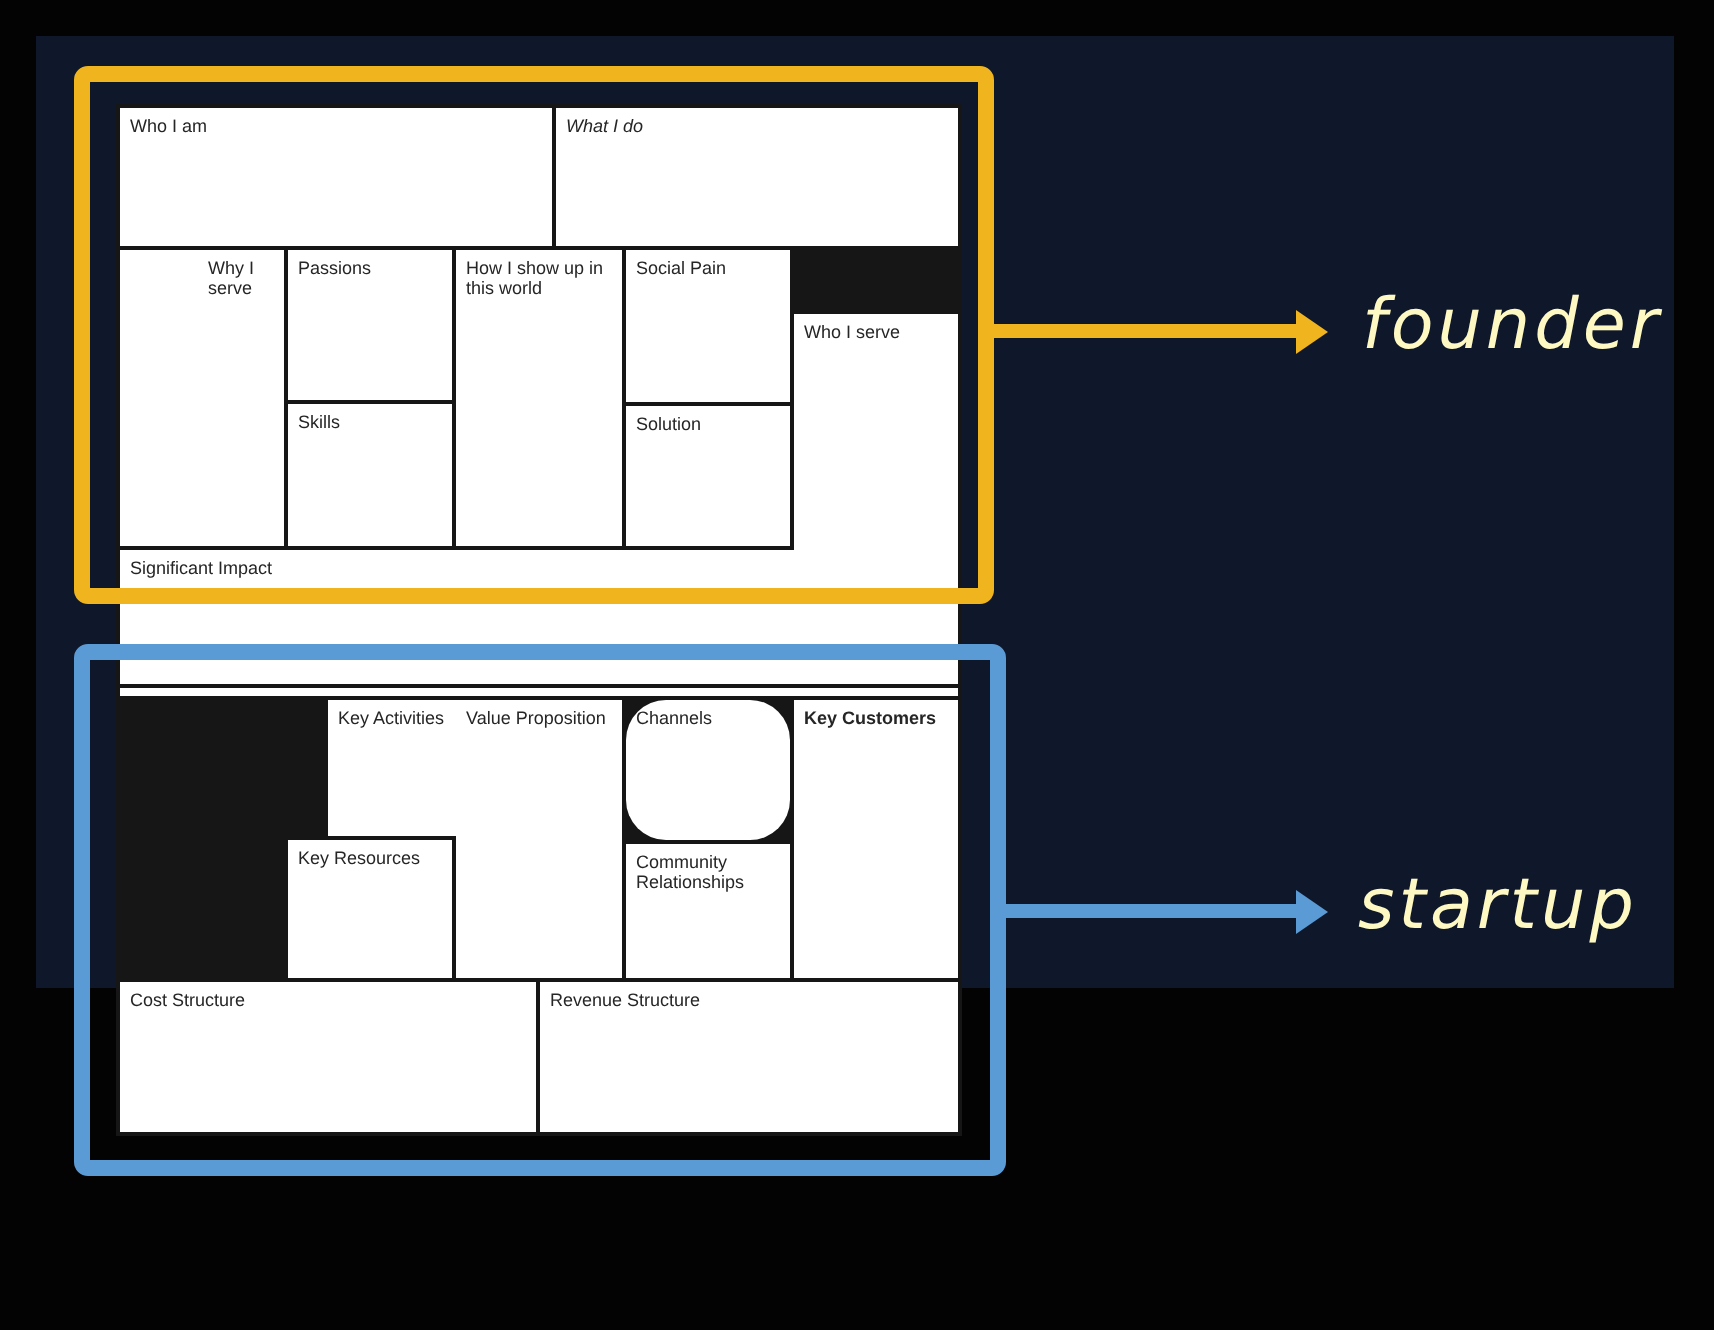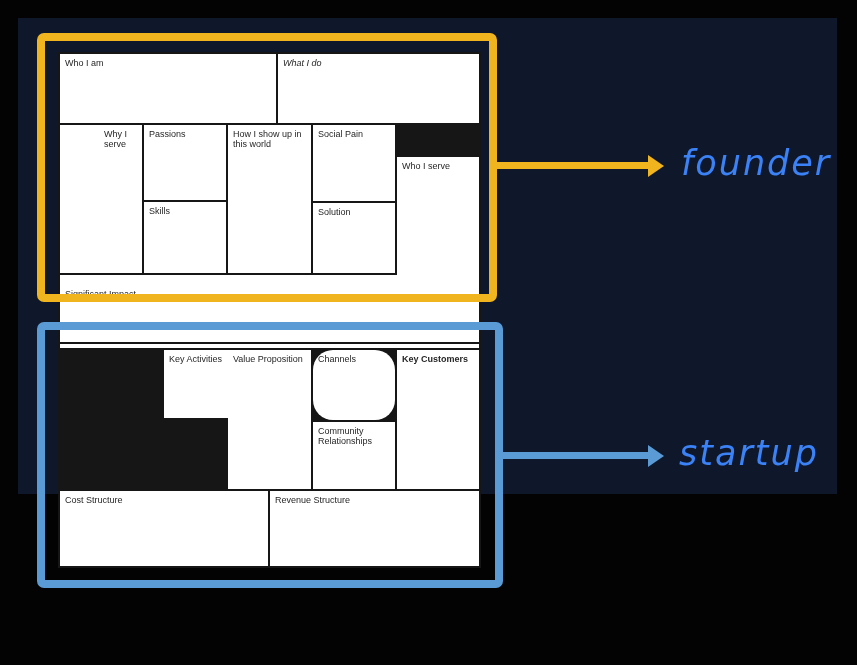--- a/index.html
+++ b/index.html
@@ -26,21 +26,21 @@
   #founder-frame{left:37px;top:33px;width:460px;height:269px;border:8px solid #f0b41e;}
   #startup-frame{left:37px;top:322px;width:466px;height:266px;border:8px solid #5b9bd5;}
   .arrow-shaft{position:absolute;height:7px;}
   .arrow-head{position:absolute;width:0;height:0;border-top:11px solid transparent;border-bottom:11px solid transparent;}
   #founder-arrow-shaft{left:497px;top:162px;width:151px;background:#f0b41e;}
   #founder-arrow-head{left:648px;top:155px;border-left:16px solid #f0b41e;}
   #startup-arrow-shaft{left:503px;top:452px;width:145px;background:#5b9bd5;}
   #startup-arrow-head{left:648px;top:445px;border-left:16px solid #5b9bd5;}
   .hand-label{
     position:absolute;font-family:"DejaVu Sans","Liberation Sans",sans-serif;
-    font-style:italic;font-weight:500;font-size:35px;color:#3b82f6;letter-spacing:2px;
+    font-style:italic;font-weight:500;font-size:35px;color:#fef9c3;letter-spacing:2px;
   }
   #founder-label{left:681px;top:143px;}
   #startup-label{left:679px;top:433px;}
 </style>
 </head>
 <body>
 
 <div id="stage">
   <div id="paper">
 
@@ -68,33 +68,36 @@
       <div class="cell" style="left:255px;top:73px;width:82px;height:76px;">
         <span>Social Pain</span>
       </div>
       <div class="cell" style="left:255px;top:151px;width:82px;height:70px;">
         <span>Solution</span>
       </div>
       <div class="cell" style="left:339px;top:73px;width:82px;height:148px;margin-top:32px;">
         <span>Who I serve</span>
       </div>
 
-      <div class="cell" style="left:2px;top:223px;width:419px;height:21px;padding-top:14px;">
+      <div class="cell" style="left:2px;top:223px;width:419px;height:21px;padding-top:4px;">
         <span>Significant Impact</span>
       </div>
     </div>
 
     <div class="gap-strip" style="left:40px;top:280px;width:423px;height:44px;"></div>
 
     <div class="panel" style="left:40px;top:324px;width:423px;height:226px;">
 
       <div class="cell" style="left:2px;top:2px;width:419px;height:4px;padding:0;"></div>
 
       <div class="cell" style="left:86px;top:8px;width:82px;height:68px;margin-left:20px;">
         <span>Key Activities</span>
+      </div>
+      <div class="cell" style="left:86px;top:78px;width:82px;height:69px;">
+        <span>Key Resources</span>
       </div>
       <div class="cell" style="left:170px;top:8px;width:83px;height:139px;">
         <span>Value Proposition</span>
       </div>
       <div class="cell" style="left:255px;top:8px;width:82px;height:70px;border-radius:20px;">
         <span>Channels</span>
       </div>
       <div class="cell" style="left:255px;top:80px;width:82px;height:67px;">
         <span>Community Relationships</span>
       </div>

